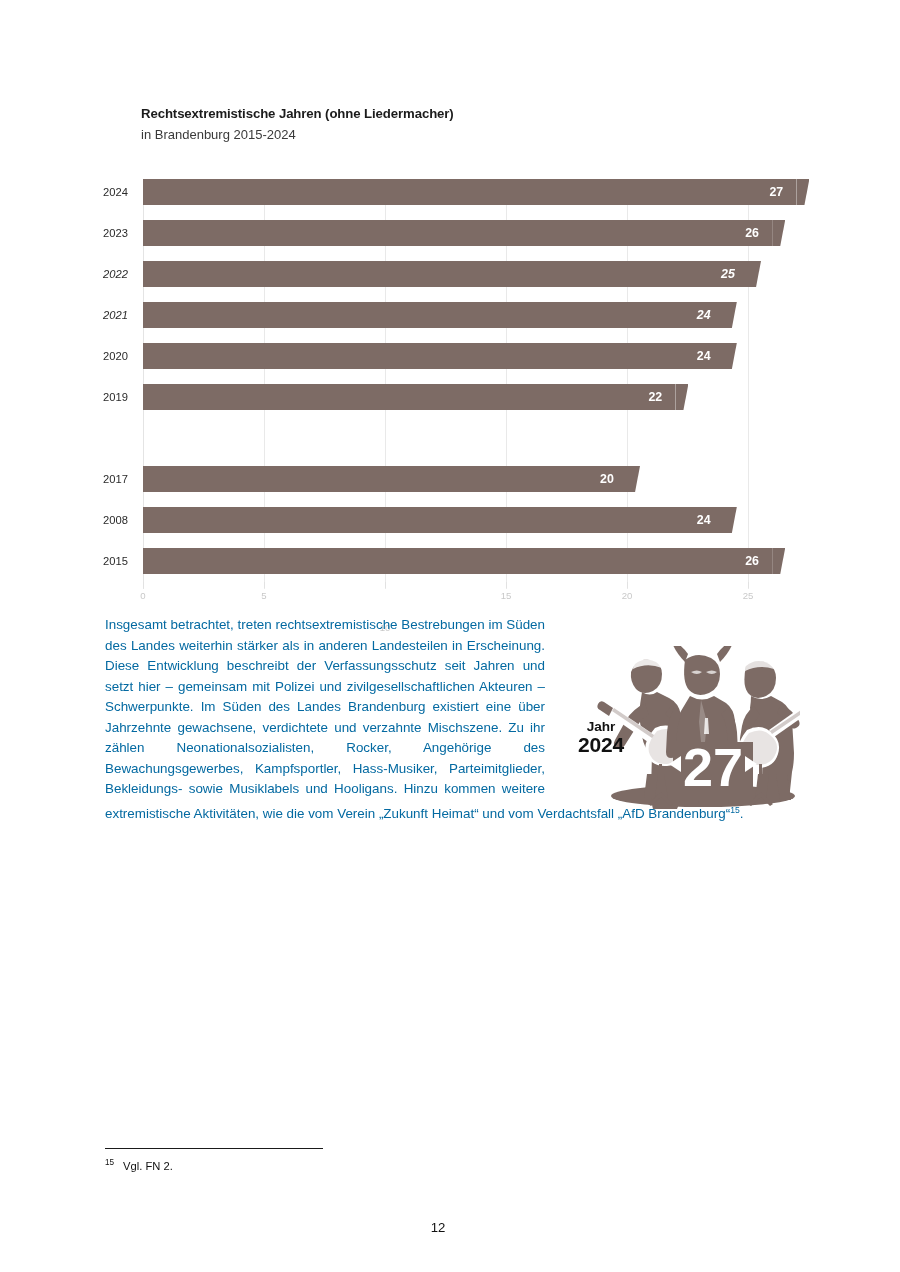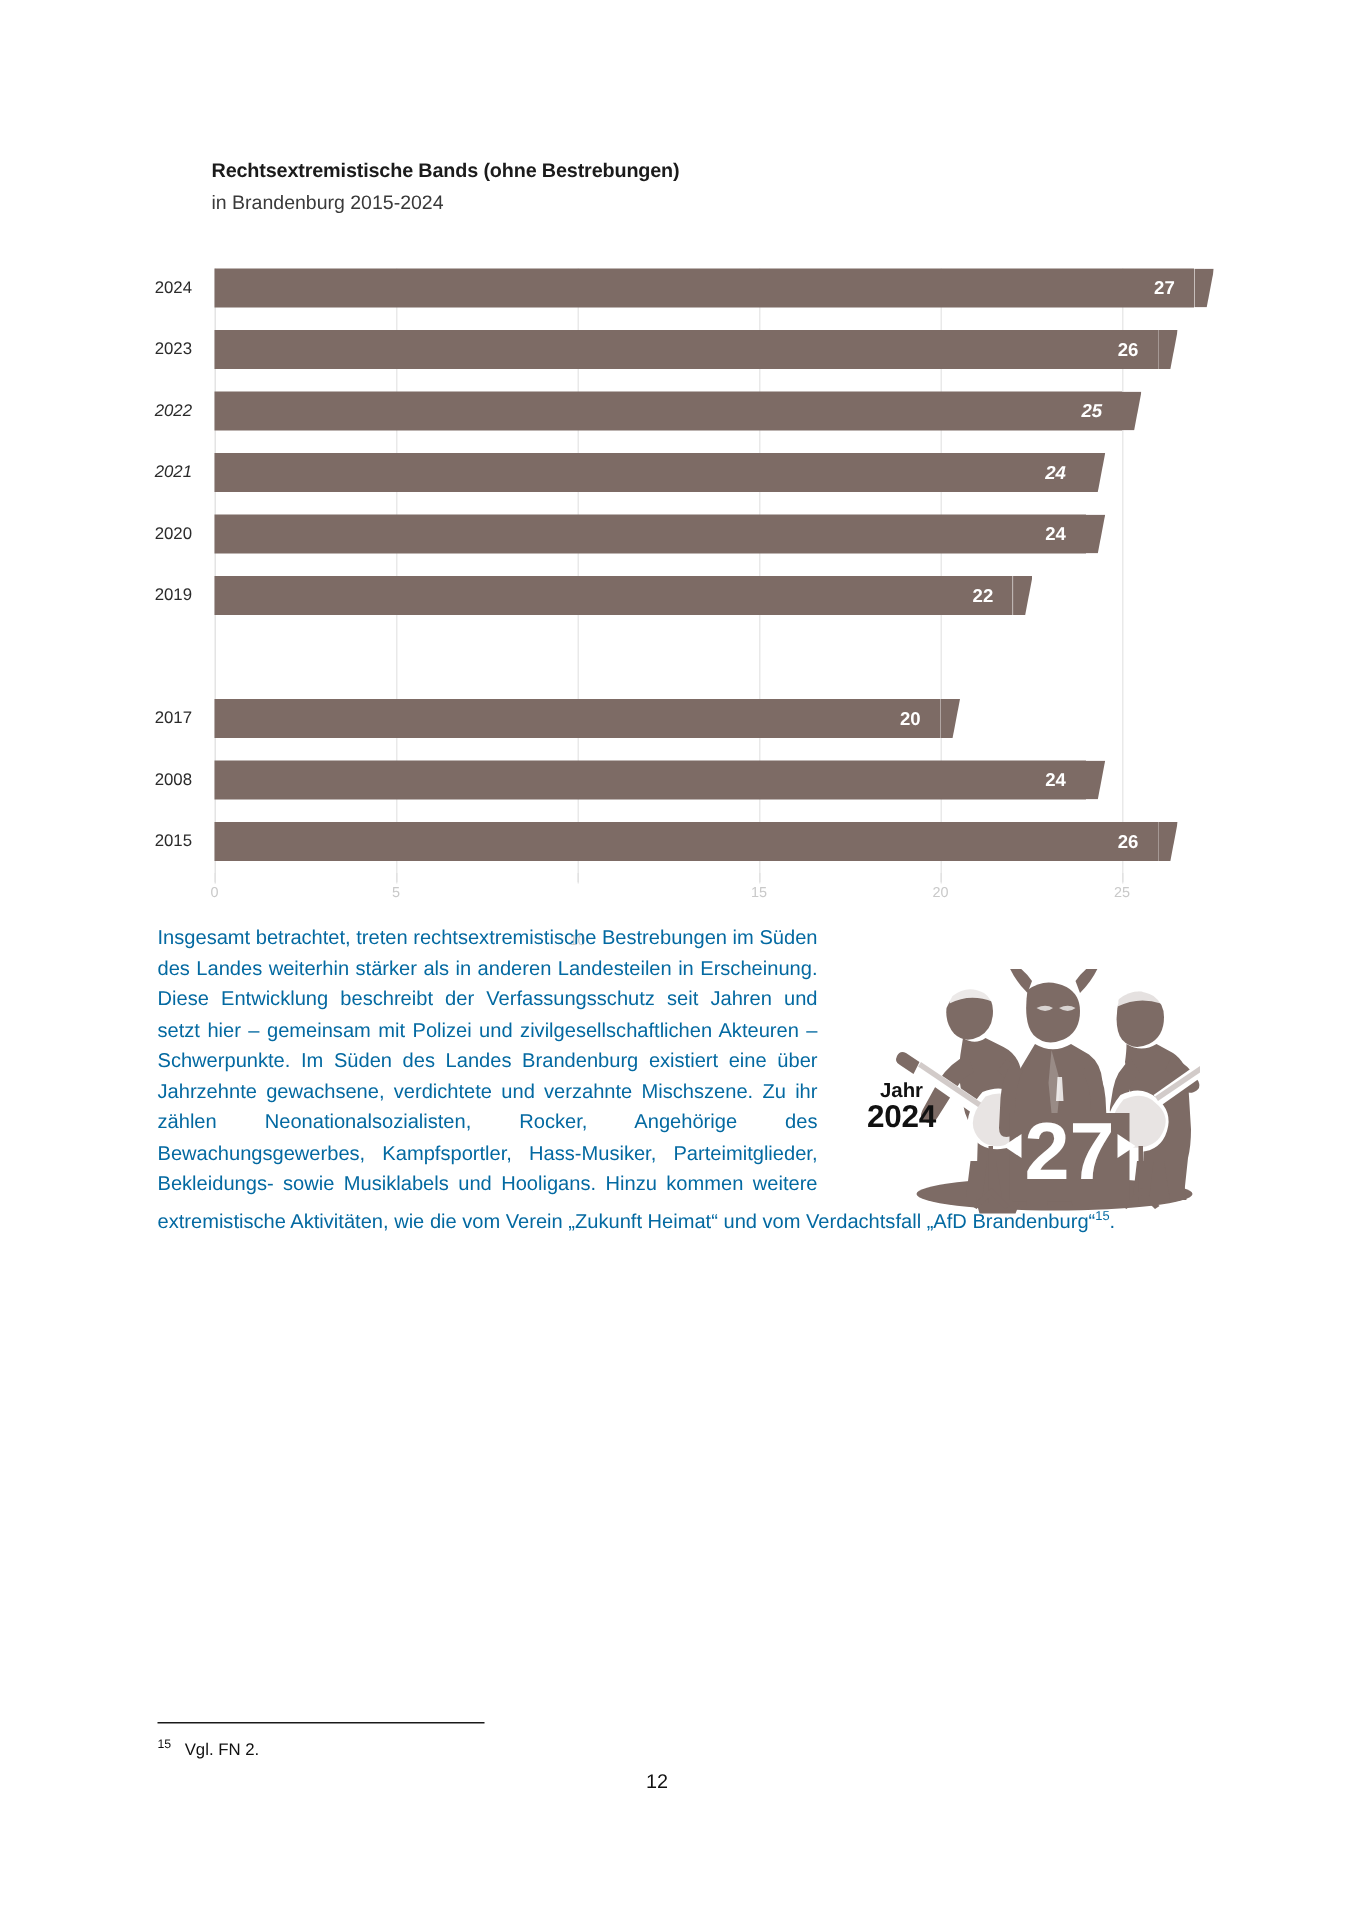--- a/index.html
+++ b/index.html
@@ -187,33 +187,33 @@
     white-space: nowrap;
   }
   #footnote .fn-num {
     font-size: 8.2px;
     vertical-align: super;
     margin-right: 9px;
   }
   #page-number {
     position: absolute;
     left: 0;
-    top: 1180px;
+    top: 1220px;
     width: 876px;
     text-align: center;
     font-size: 13.2px;
     color: #111111;
   }
 </style>
 </head>
 <body>
 
 <div id="chart-block">
 
-  <div id="chart-title">Rechtsextremistische Bands (ohne Bestrebungen)</div>
+  <div id="chart-title">Rechtsextremistische Jahren (ohne Liedermacher)</div>
   <div id="chart-subtitle">in Brandenburg 2015-2024</div>
 
   <div id="plot-area">
       <div class="gridline axis0" style="left: 0px;"></div>
       <div class="gridline" style="left: 121px;"></div>
       <div class="gridline" style="left: 242px;"></div>
       <div class="gridline" style="left: 363px;"></div>
       <div class="gridline" style="left: 484px;"></div>
       <div class="gridline" style="left: 605px;"></div>
       <div class="bar-row" style="top: 0px; width: 653.4px;">

